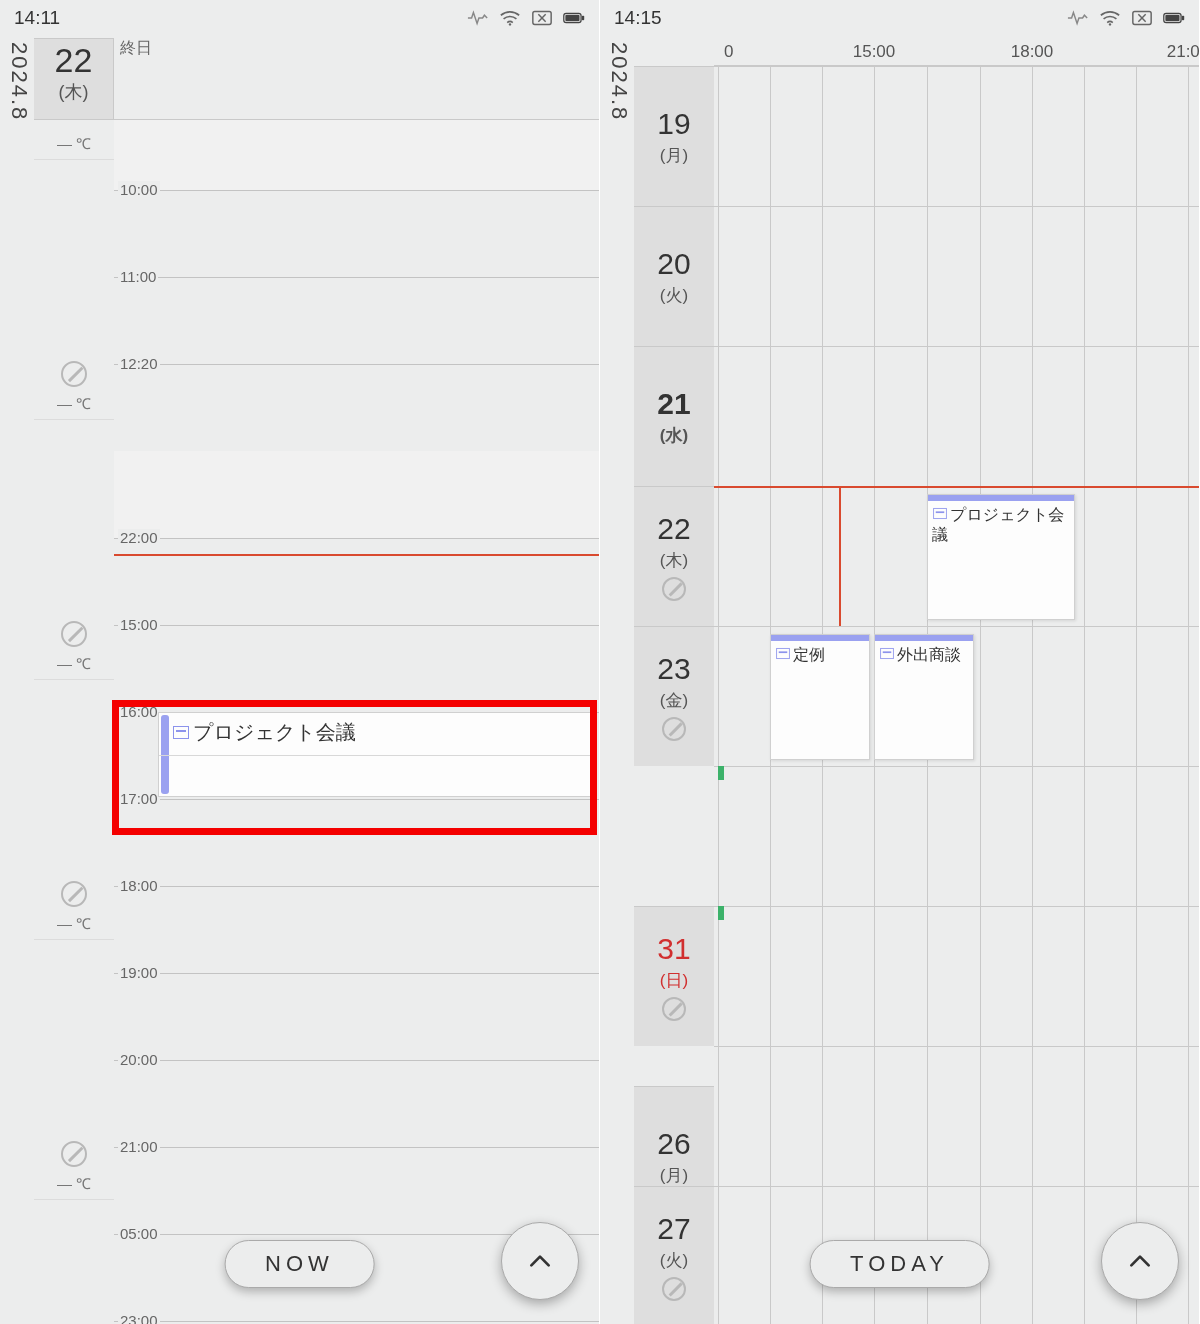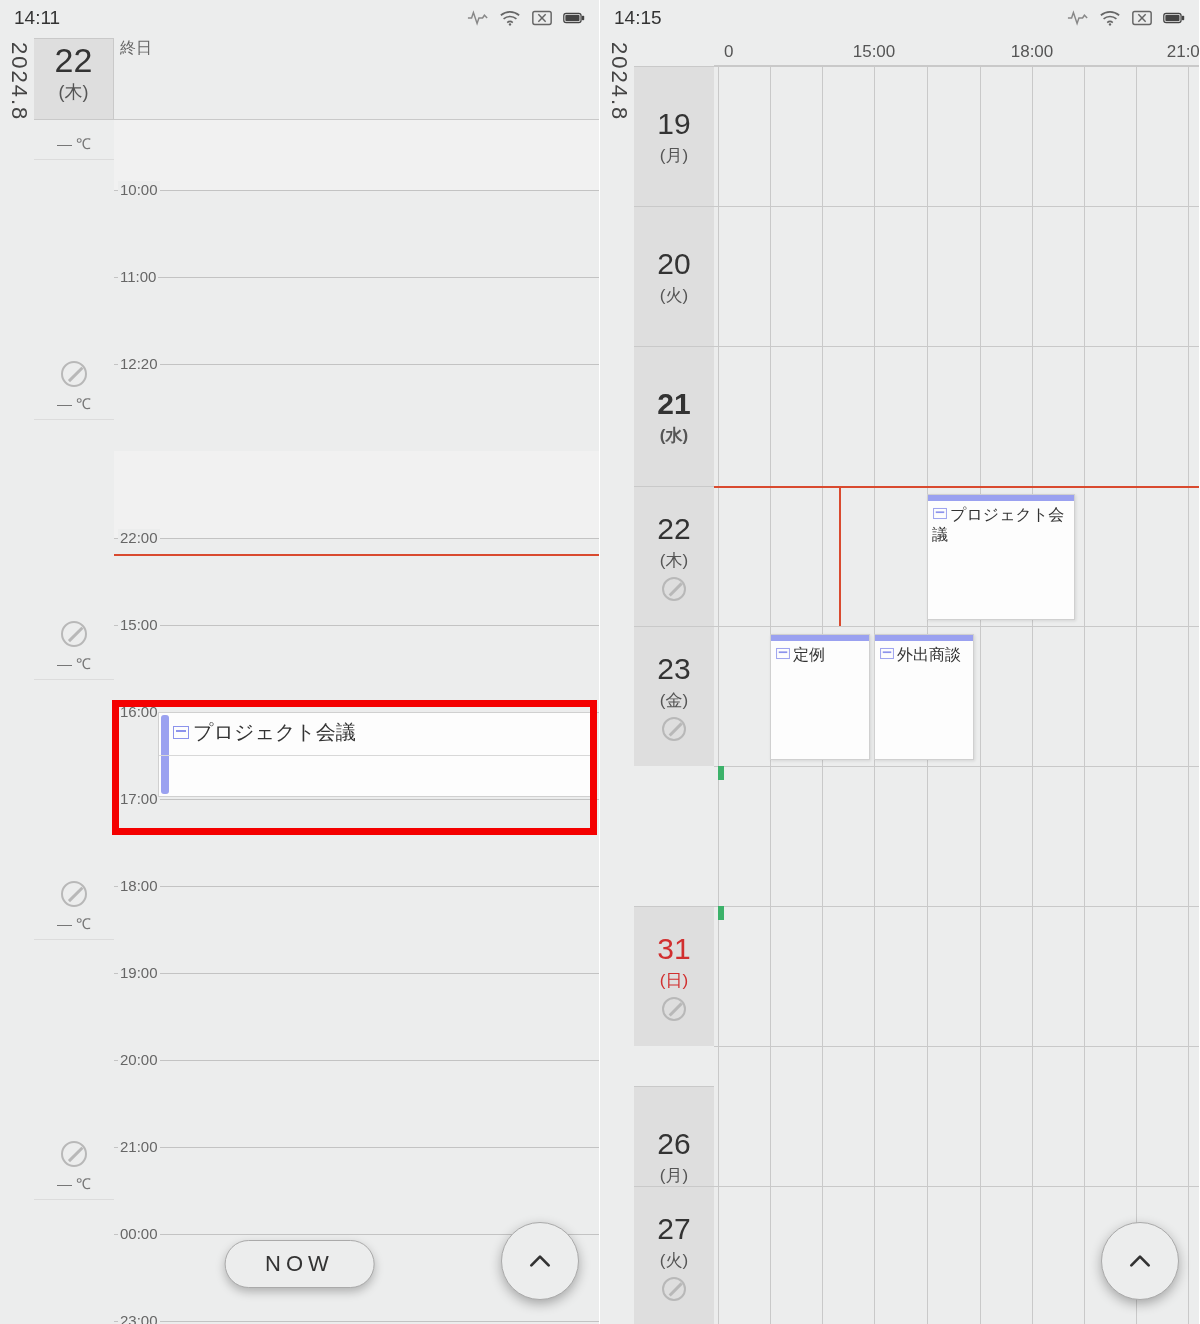--- a/index.html
+++ b/index.html
@@ -402,21 +402,21 @@
     <div class="hour-row" style="top:853px">
         <span class="label">19:00</span>
       </div>
     <div class="hour-row" style="top:940px">
         <span class="label">20:00</span>
       </div>
     <div class="hour-row" style="top:1027px">
         <span class="label">21:00</span>
       </div>
     <div class="hour-row" style="top:1114px">
-        <span class="label">00:00</span>
+        <span class="label">05:00</span>
       </div>
     <div class="hour-row" style="top:1201px">
         <span class="label">23:00</span>
       </div>
 
     <div class="now-line" style="top:434px"></div>
 
     <div class="event-block" style="left:44px; right:4px; top:592px; height:85px">
       <div class="bar"></div>
       <div class="half-line" style="top:42px"></div>
@@ -545,18 +545,19 @@
     <div class="week-event" style="left:56px; top:568px; width:100px; height:126px">
       <div class="tbar"></div>
       <div class="wtitle"><span class="mini-icon"></span><span>定例</span></div>
     </div>
     <div class="week-event" style="left:160px; top:568px; width:100px; height:126px">
       <div class="tbar"></div>
       <div class="wtitle"><span class="mini-icon"></span><span>外出商談</span></div>
     </div>
   </div>
 
+  <div class="pill-btn">TODAY</div>
   <div class="circle-btn">
     <svg viewBox="0 0 24 24">
         <path d="M4 16l8-8 8 8" fill="none" stroke="#333" stroke-width="2.5" stroke-linecap="round" stroke-linejoin="round"></path>
       </svg>
   </div>
 </div>
 
 </body></html>

